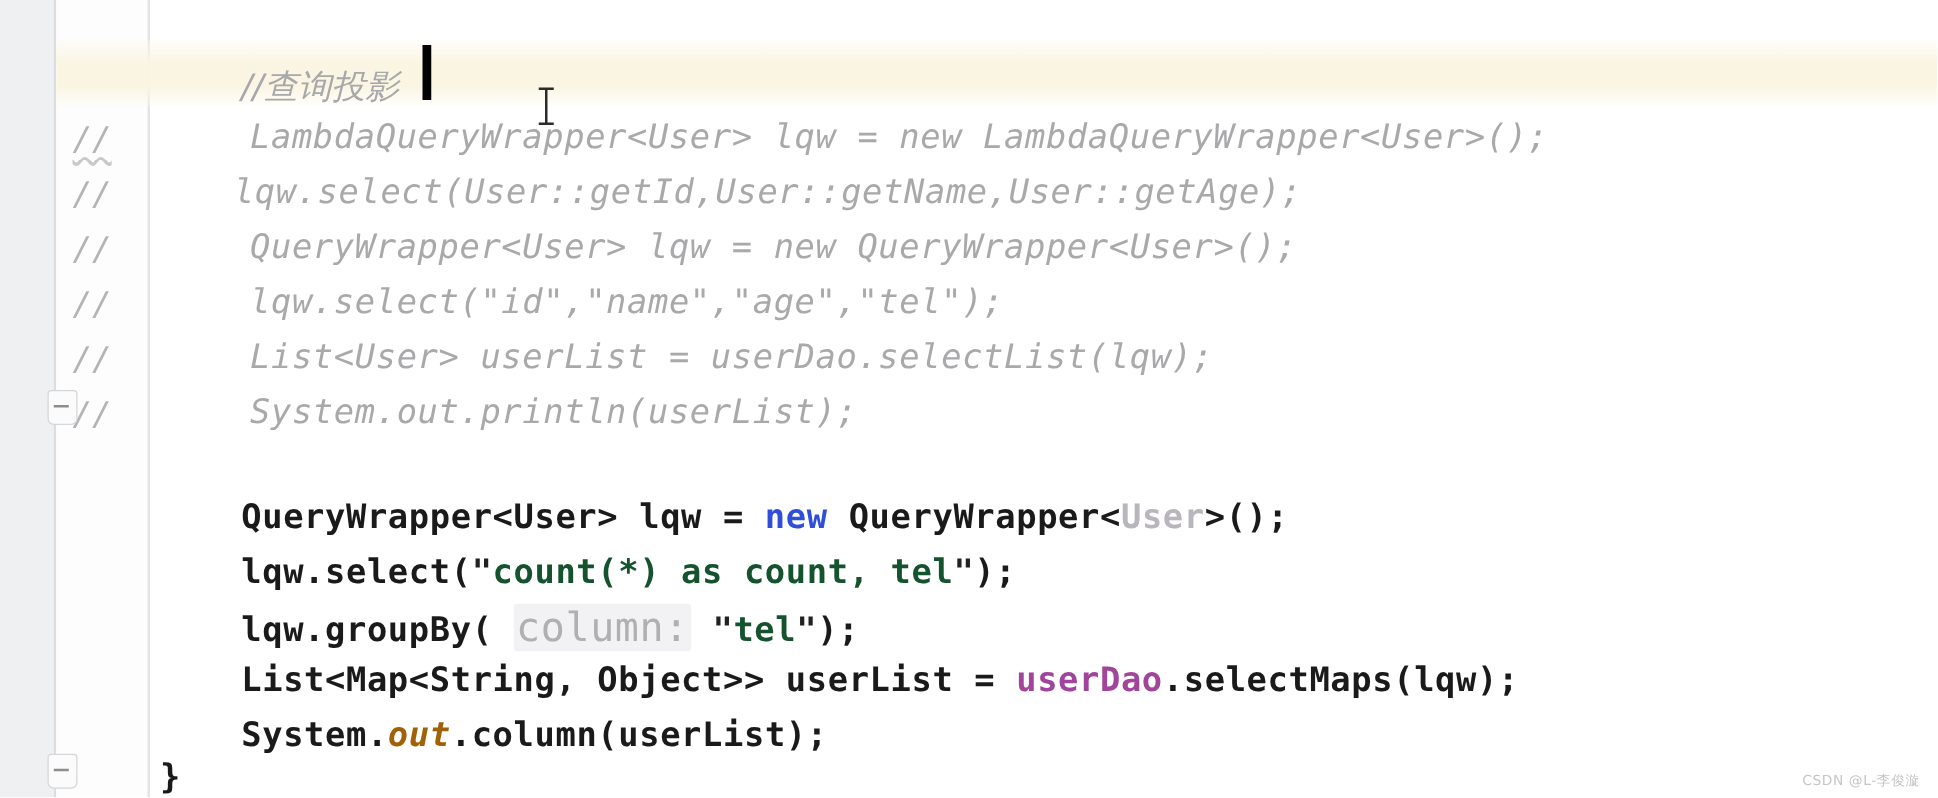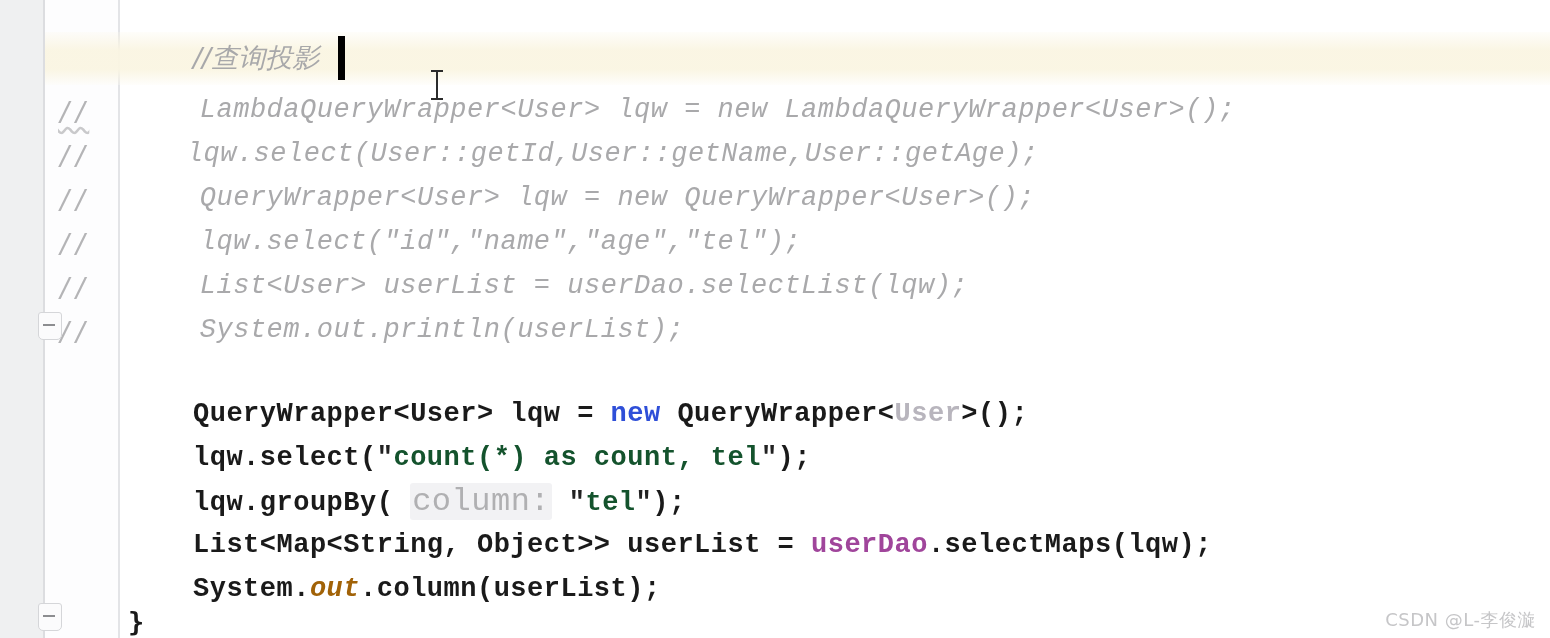--- a/index.html
+++ b/index.html
@@ -64,21 +64,20 @@
   }
 
   
   .code-line {
     position: absolute;
     left: 0;
     white-space: pre;
     font-size: 27px;
     line-height: 44px;
     letter-spacing: 0.5px;
-    font-family: Liberation Mono, monospace;
   }
   .comment-line {
     color: #a9a9ab;
     font-style: italic;
     font-weight: 400;
   }
   .cn-comment {
     color: #a8a8aa;
     font-style: italic;
     font-size: 27px;
@@ -179,21 +178,21 @@
     font-weight: 600;
     white-space: pre;
   }
 
   
   #watermark {
     position: absolute;
     right: 14px;
     bottom: 6px;
     font-family: "DejaVu Sans", "Liberation Sans", sans-serif;
-    font-size: 18px;
+    font-size: 11px;
     color: #c6c6c8;
     letter-spacing: 0.5px;
     white-space: pre;
   }
 </style>
 </head>
 <body>
 
 <div id="screen">
 
@@ -210,21 +209,21 @@
       <div class="gutter-mark" style="top: 134px;">//</div>
       <div class="gutter-mark" style="top: 178px;">//</div>
       <div class="gutter-mark" style="top: 222px;">//</div>
       <div class="gutter-mark" style="top: 266px;">//</div>
       <div class="gutter-mark" style="top: 310px;">//</div>
     </div>
 
   <div class="fold-marker" style="top:312px;"></div>
   <div class="fold-marker" style="top:603px;"></div>
 
-  <div class="code-line cn-comment" style="left:193px; top:36px;">//查询投影</div>
+  <div class="code-line cn-comment" style="left:193px; top:48px;">//查询投影</div>
 
   <div id="caret"></div>
 
   <div id="mouse-cursor">
     <div class="cap-top"></div>
     <div class="bar"></div>
     <div class="cap-bot"></div>
   </div>
 
   <div id="commented-block">

